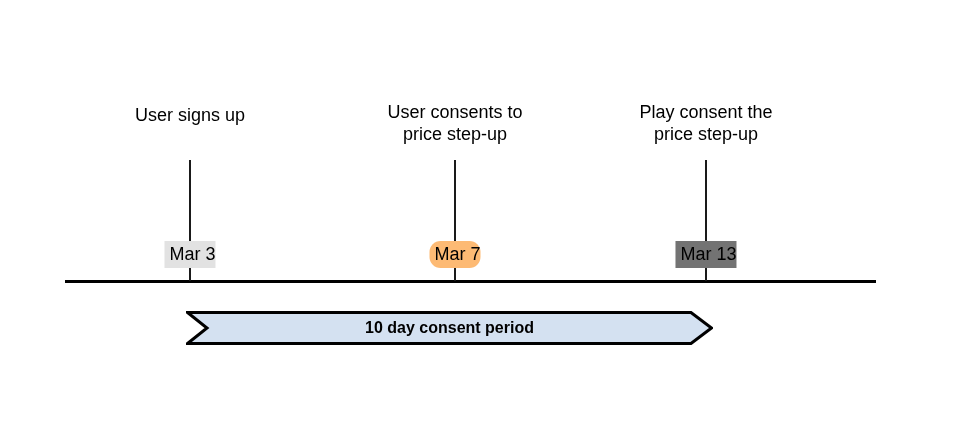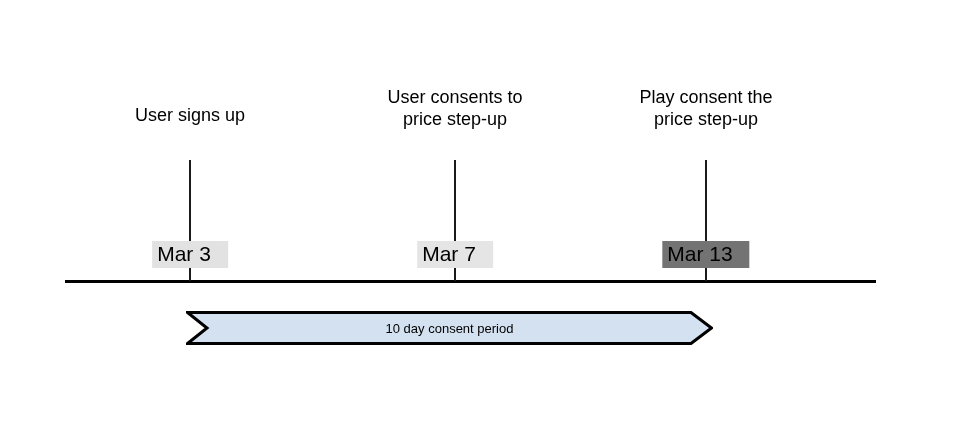--- a/index.html
+++ b/index.html
@@ -49,32 +49,32 @@
     left: -150px;
     width: 300px;
     top: 104px;
     text-align: center;
     font-size: 18px;
     line-height: 22px;
     color: #000000;
     white-space: pre-line;
   }
   .event-caption.two-line {
-    top: 86px;
+    top: 101px;
   }
   .event-date {
     position: absolute;
     top: 241px;
     left: 0;
     transform: translateX(-50%);
     background: #e2e2e2;
     color: #000000;
-    font-size: 21px;
+    font-size: 18px;
     line-height: 24px;
-    padding: 1px 17px 2px 5px;
+    padding: 1px 0 2px 5px;
     white-space: nowrap;
   }
 
   
   .banner {
     position: absolute;
     left: 186px;
     top: 311px;
     width: 527px;
     height: 34px;
@@ -86,43 +86,44 @@
   }
   .banner-label {
     position: absolute;
     left: 0;
     top: 0;
     width: 527px;
     height: 34px;
     display: flex;
     align-items: center;
     justify-content: center;
-    font-size: 13px;
+    font-size: 16px;
     color: #000000;
     pointer-events: none;
+    font-weight: bold;
   }
 </style>
 </head>
 <body>
 
 <div id="canvas">
 
   <div class="axis-line" style="background: rgb(0, 0, 0);"></div>
 
   <div class="event" id="event-0" style="left:190px;">
     <div class="event-caption">User signs up</div>
     <div class="event-tick"></div>
     <div class="event-date" style="background: rgb(226, 226, 226);">Mar 3</div>
   </div>
 
   <div class="event" id="event-1" style="left:455px;">
     <div class="event-caption two-line">User consents to
 price step-up</div>
     <div class="event-tick"></div>
-    <div class="event-date" style="background: #e5e5e5;">Mar 7</div>
+    <div class="event-date" style="background: #fdba74; border-radius: 11px;">Mar 7</div>
   </div>
 
   <div class="event" id="event-2" style="left:706px;">
     <div class="event-caption two-line">Play consent the
 price step-up</div>
     <div class="event-tick"></div>
     <div class="event-date" style="background: #737373;">Mar 13</div>
   </div>
 
   <div class="banner">

